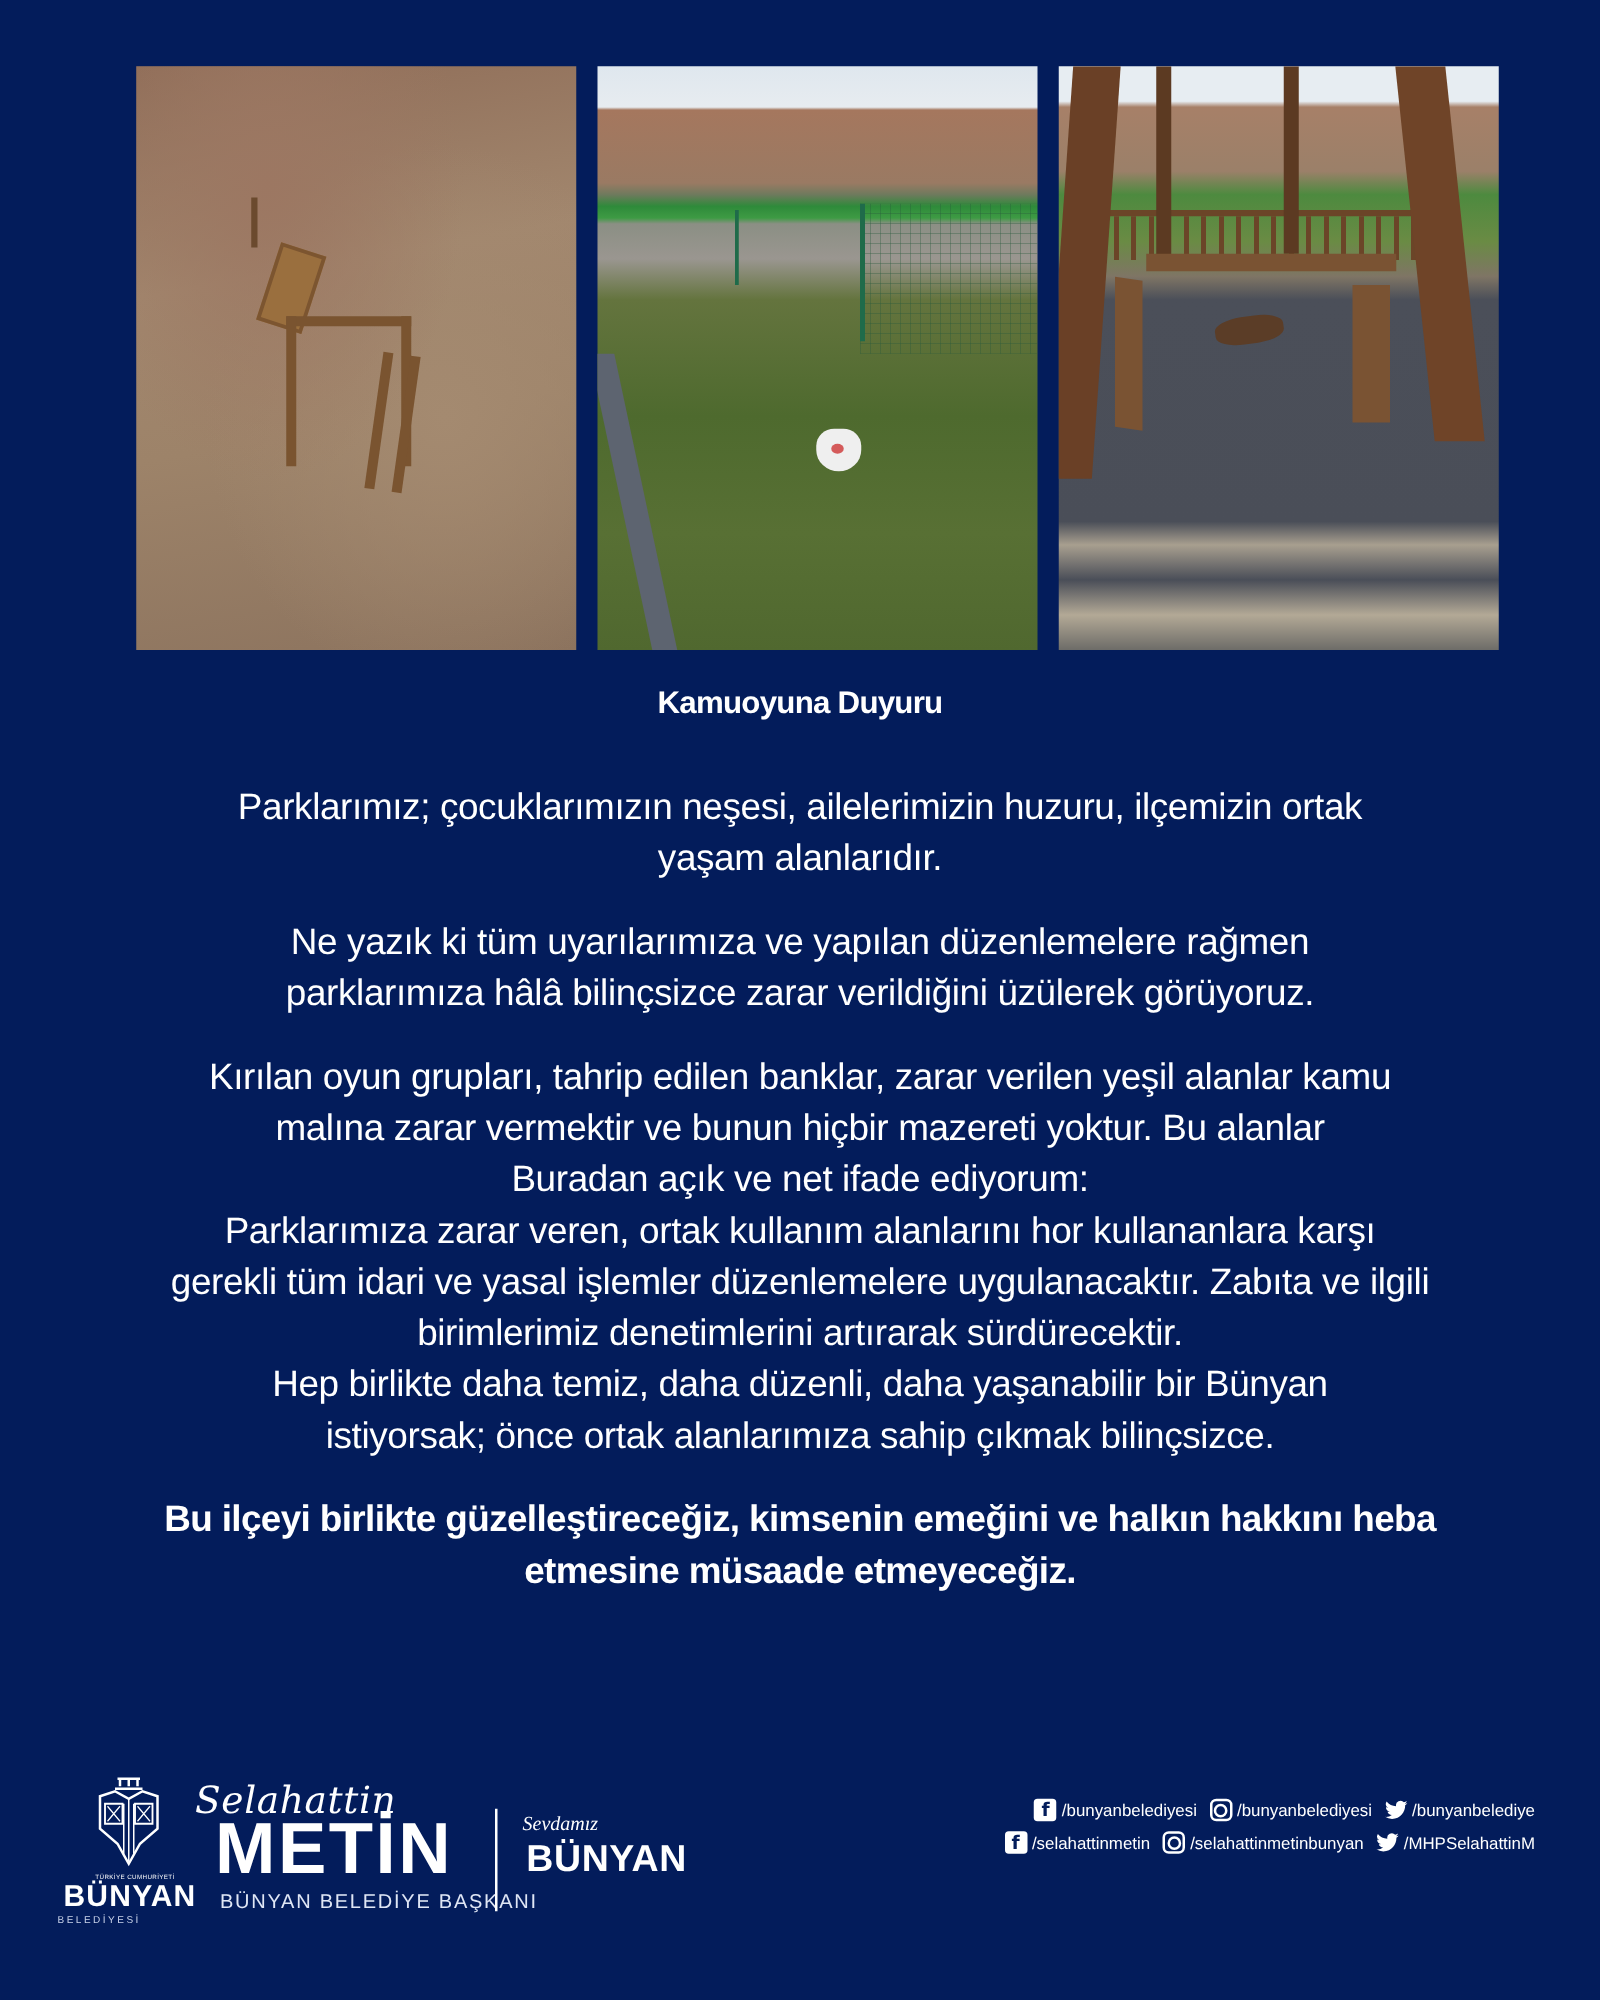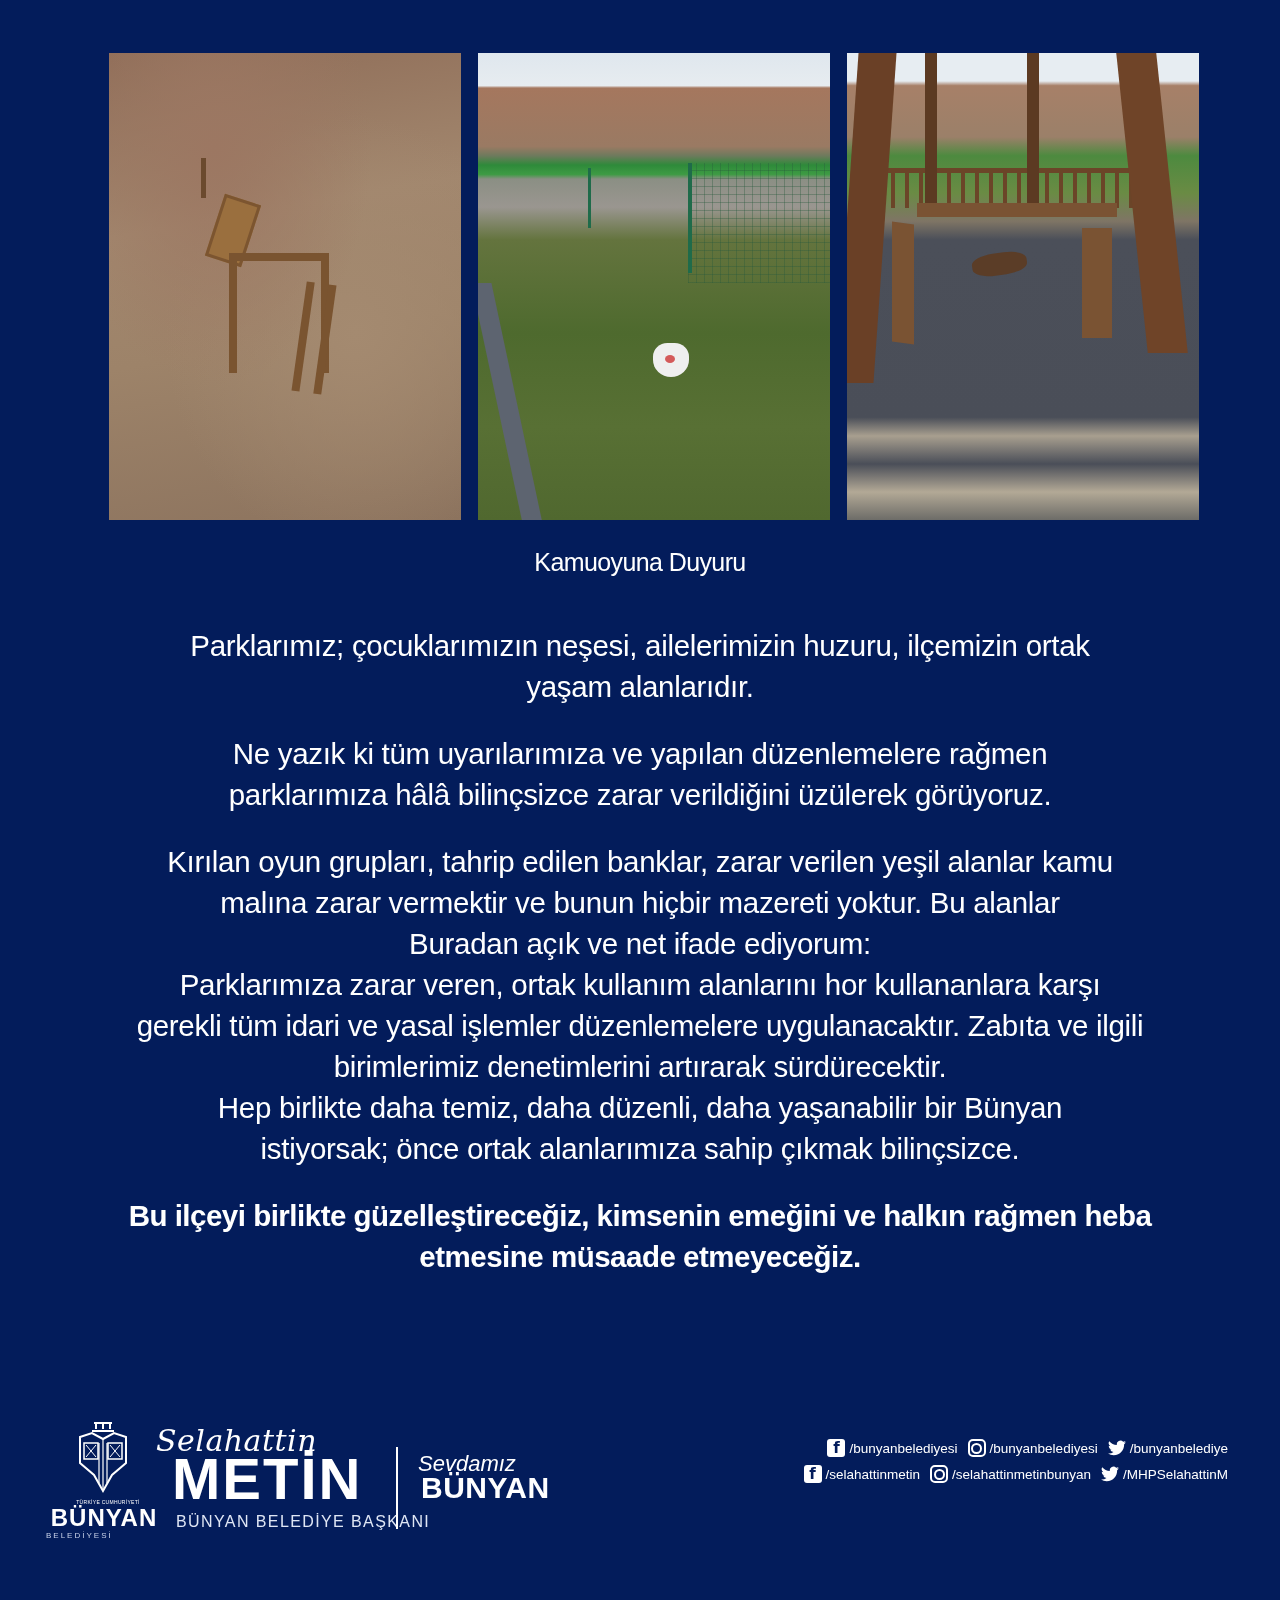--- a/index.html
+++ b/index.html
@@ -58,37 +58,37 @@
   .photo-3 .bench-l { position:absolute; left:45px; top:170px; width:22px; height:120px; background:#7a5333; transform:skewY(8deg); }
   .photo-3 .bench-back { position:absolute; left:70px; top:150px; width:200px; height:14px; background:#7a5333; }
   .photo-3 .bench-r { position:absolute; left:235px; top:175px; width:30px; height:110px; background:#7a5333; }
   .photo-3 .debris { position:absolute; left:125px; top:200px; width:55px; height:22px; background:#5b3d27; border-radius:40%; transform:rotate(-8deg); }
 
   .content {
     position: absolute; top: 548px; left: 40px; width: 1200px;
     text-align: center;
   }
   .title {
-    font-weight: normal; font-size: 25px; letter-spacing: -0.6px; margin-bottom: 32px;
+    font-weight: bold; font-size: 25px; letter-spacing: -0.6px; margin-bottom: 32px;
   }
   .para { font-size: 29.5px; line-height: 41px; letter-spacing: -0.3px; margin-top: 48px; }
   .para.gap { margin-top: 26px; }
   .para.bold { font-weight: bold; letter-spacing: -0.5px; }
 
   
   .footer { position:absolute; top:1405px; left:0; width:1280px; height:140px; }
   .crest { position:absolute; left:72px; top:14px; width:62px; height:76px; }
   .crest-cap { position:absolute; left:54px; top:94px; width:108px; font-size:5px; text-align:center; letter-spacing:0.3px; }
   .crest-name { position:absolute; left:46px; top:99px; width:116px; font-size:24px; font-weight:bold; text-align:center; letter-spacing:1px; }
   .crest-sub { position:absolute; left:46px; top:126px; width:116px; font-size:8px; letter-spacing:2px; text-align:left; color:#c9d3ea; }
   .sig-script { position:absolute; left:156px; top:18px; font-family:"DejaVu Serif", serif; font-style:italic; font-size:30px; letter-spacing:0.5px; }
   .sig-name { position:absolute; left:172px; top:40px; font-size:58px; font-weight:bold; letter-spacing:2px; }
   .sig-role { position:absolute; left:176px; top:108px; font-size:16px; letter-spacing:1.4px; color:#dfe6f5; }
   .divider { position:absolute; left:396px; top:42px; width:2px; height:82px; background:#ffffff; }
-  .slogan-script { position:absolute; left:418px; top:46px; font-family:Liberation Sans, sans-serif; font-style:italic; font-size:22px; }
+  .slogan-script { position:absolute; left:418px; top:46px; font-family:Liberation Serif, serif; font-style:italic; font-size:16px; }
   .slogan-name { position:absolute; left:421px; top:66px; font-size:30px; font-weight:bold; letter-spacing:0.5px; }
   .socials { position:absolute; right:52px; top:30px; text-align:right; }
   .social-row { display:flex; justify-content:flex-end; align-items:center; gap:10px; height:26px; font-size:13.5px; }
   .social-item { display:flex; align-items:center; gap:4px; }
   .ico { width:18px; height:18px; display:inline-flex; align-items:center; justify-content:center; }
   .ico-fb { background:#fff; color:#031c5b; border-radius:3px; font-weight:bold; font-size:15px; font-family:"DejaVu Sans", sans-serif; }
   .ico-ig { border:2px solid #fff; border-radius:5px; position:relative; }
   .ico-ig::after { content:""; width:7px; height:7px; border:2px solid #fff; border-radius:50%; }
   .ico-tw svg { width:20px; height:18px; }
 </style>
@@ -140,21 +140,21 @@
     <div>malına zarar vermektir ve bunun hiçbir mazereti yoktur. Bu alanlar</div>
     <div>Buradan açık ve net ifade ediyorum:</div>
     <div>Parklarımıza zarar veren, ortak kullanım alanlarını hor kullananlara karşı</div>
     <div>gerekli tüm idari ve yasal işlemler düzenlemelere uygulanacaktır. Zabıta ve ilgili</div>
     <div>birimlerimiz denetimlerini artırarak sürdürecektir.</div>
     <div>Hep birlikte daha temiz, daha düzenli, daha yaşanabilir bir Bünyan</div>
     <div>istiyorsak; önce ortak alanlarımıza sahip çıkmak bilinçsizce.</div>
   </div>
 
   <div class="para gap bold">
-    <div>Bu ilçeyi birlikte güzelleştireceğiz, kimsenin emeğini ve halkın rağmen heba</div>
+    <div>Bu ilçeyi birlikte güzelleştireceğiz, kimsenin emeğini ve halkın hakkını heba</div>
     <div>etmesine müsaade etmeyeceğiz.</div>
   </div>
 </div>
 
 <div class="footer">
   <div class="crest">
     <svg viewBox="0 0 62 76" width="62" height="76" fill="none" stroke="#fff" stroke-width="2">
       <path d="M22 4 h18 M24 4 v6 M31 4 v6 M38 4 v6 M20 12 h22"></path>
       <path d="M8 18 L20 14 L31 20 L42 14 L54 18 L54 44 L40 56 L31 72 L22 56 L8 44 Z"></path>
       <path d="M12 24 h14 v16 h-14 z M36 24 h14 v16 h-14 z" stroke-width="1.5"></path>

